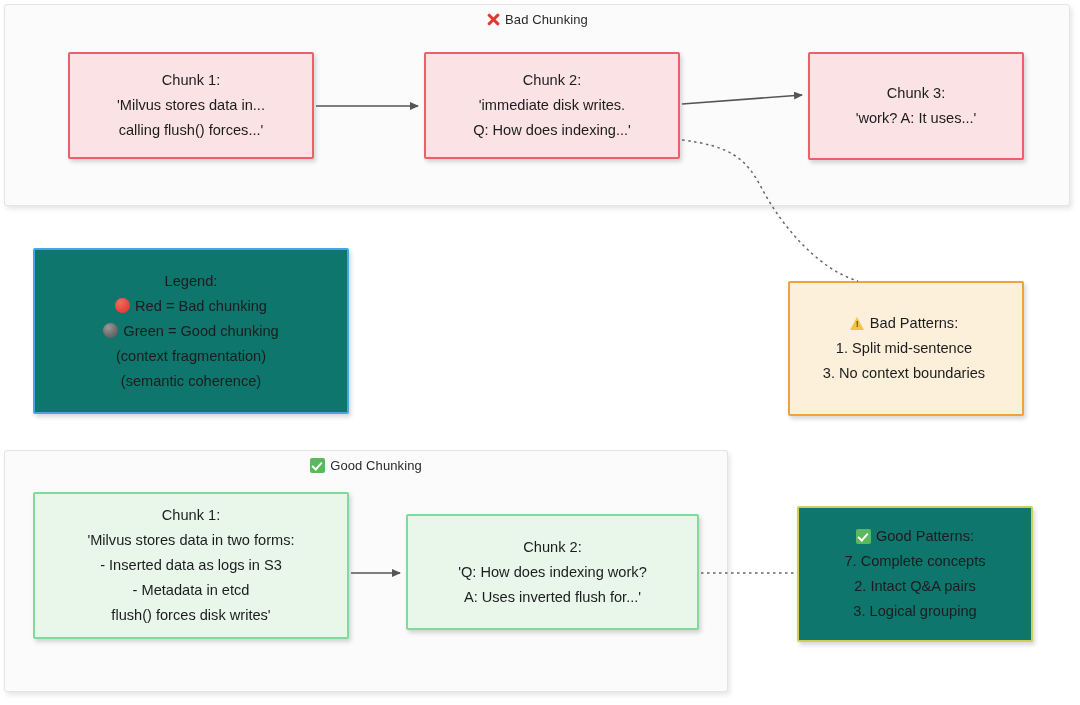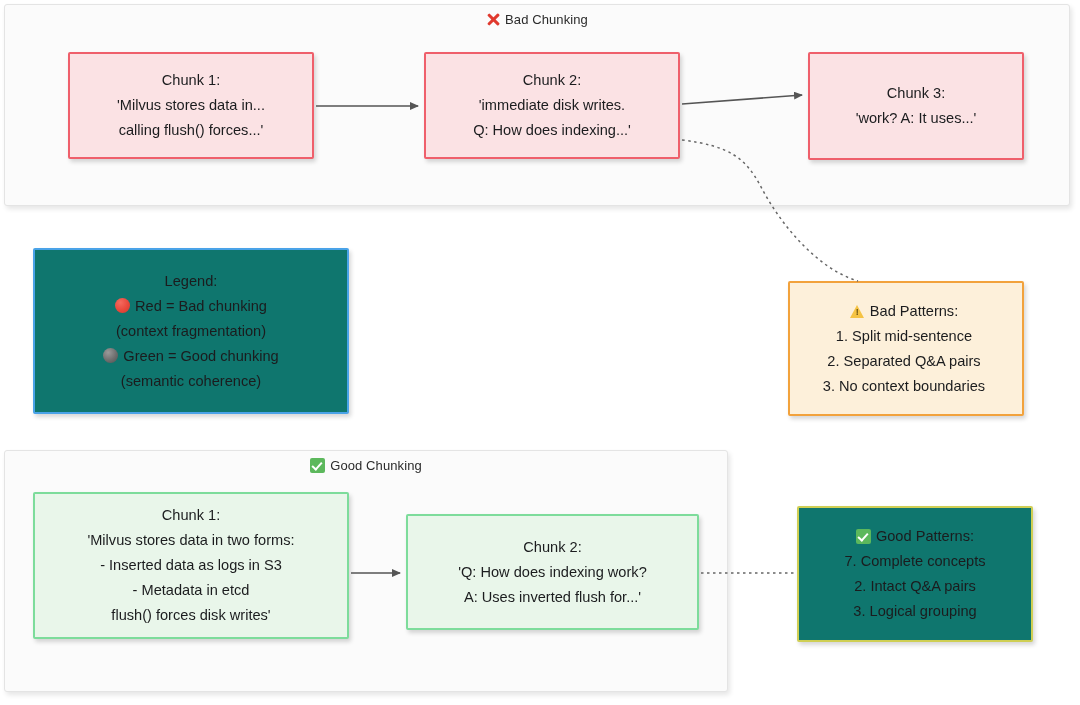--- a/index.html
+++ b/index.html
@@ -193,33 +193,32 @@
   <div class="node red" id="bad-chunk-3">
     <div class="line">Chunk 3:</div>
     <div class="line">'work? A: It uses...'</div>
   </div>
 
   <div class="node blue" id="legend-box">
     <div class="line">Legend:</div>
     <div class="line">
       <span class="dot red-dot"></span><span>Red = Bad chunking</span>
     </div>
+    <div class="line">
+      <span class="dot grey-dot"></span><span>Green = Good chunking</span>
+    </div>
     <div class="line">(context fragmentation)</div>
-    <div class="line">
-      <span class="dot grey-dot"></span><span>Green = Good chunking</span>
-    </div>
     <div class="line">(semantic coherence)</div>
   </div>
 
   <div class="node orange" id="bad-patterns-box">
     <div class="line">
       <span class="warn-tri"></span><span>Bad Patterns:</span>
     </div>
     <div class="line">1. Split mid-sentence</div>
-    <div class="line">2. Separated Q&amp;A pairs</div>
     <div class="line">3. No context boundaries</div>
   </div>
 
   <div class="group-box" id="good-group">
     <div class="group-title">
       <span class="check-box"></span><span>Good Chunking</span>
     </div>
   </div>
 
   <div class="node green" id="good-chunk-1">

